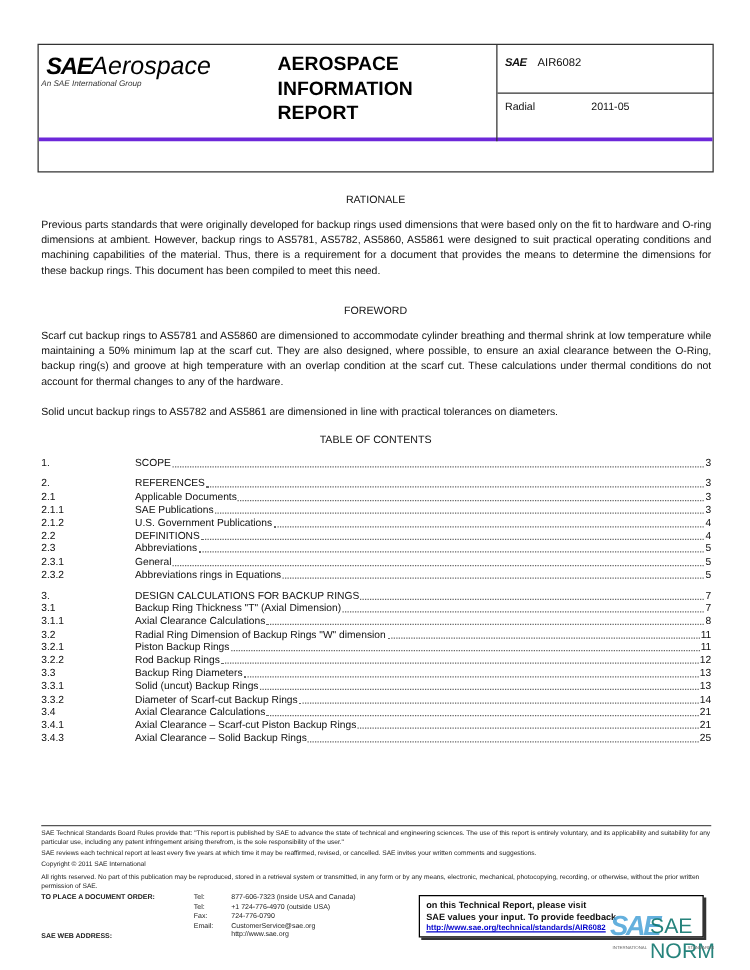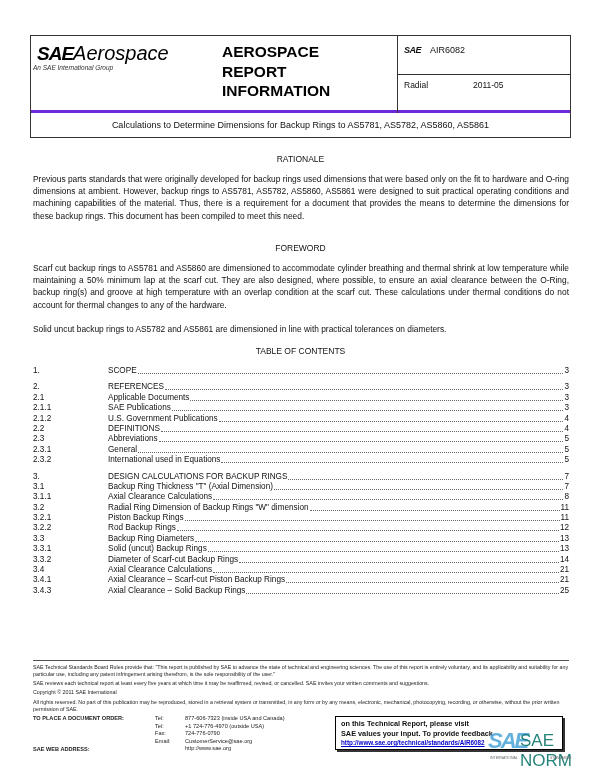--- a/index.html
+++ b/index.html
@@ -51,33 +51,32 @@
 <body>
 
 <div class="header-box">
   <div class="hdr-top">
     <div class="hdr-logo">
       <span class="sae-logo">SAE</span><span class="aero-word">Aerospace</span>
     </div>
     <div class="hdr-sub">An SAE International Group</div>
     <div class="hdr-title">
       <div>AEROSPACE</div>
+      <div>INFORMATION</div>
       <div>REPORT</div>
-      <div>INFORMATION</div>
     </div>
     <div class="hdr-right">
       <div class="hdr-doc">
         <span class="sae-mini">SAE</span>
         <span class="docnum">AIR6082</span>
       </div>
       <span class="hdr-issued">Radial</span>
       <span class="hdr-issued-date">2011-05</span>
     </div>
   </div>
-  <div class="hdr-doc-title">Calculations to Determine Dimensions for Backup Rings to AS5781, AS5782, AS5860, AS5861</div>
 </div>
 
 <div class="section-head" style="top:154px;">RATIONALE</div>
 <div class="para" style="top:173px;">Previous parts standards that were originally developed for backup rings used dimensions that were based only on the fit to hardware and O-ring dimensions at ambient. However, backup rings to AS5781, AS5782, AS5860, AS5861 were designed to suit practical operating conditions and machining capabilities of the material. Thus, there is a requirement for a document that provides the means to determine the dimensions for these backup rings.  This document has been compiled to meet this need.</div>
 
 <div class="section-head" style="top:243px;">FOREWORD</div>
 <div class="para" style="top:262px;">Scarf cut backup rings to AS5781 and AS5860 are dimensioned to accommodate cylinder breathing and thermal shrink at low temperature while maintaining a 50% minimum lap at the scarf cut. They are also designed, where possible, to ensure an axial clearance between the O-Ring, backup ring(s) and groove at high temperature with an overlap condition at the scarf cut. These calculations under thermal conditions do not account for thermal changes to any of the hardware.</div>
 <div class="para" style="top:323px;">Solid uncut backup rings to AS5782 and AS5861 are dimensioned in line with practical tolerances on diameters.</div>
 
 <div class="section-head" style="top:346px;">TABLE OF CONTENTS</div>
@@ -126,21 +125,21 @@
       <span class="toc-page">5</span>
     </div>
     <div class="toc-row">
       <span class="toc-num">2.3.1</span>
       <span class="toc-title">General</span>
       <span class="toc-dots"></span>
       <span class="toc-page">5</span>
     </div>
     <div class="toc-row">
       <span class="toc-num">2.3.2</span>
-      <span class="toc-title">International used in Equations</span>
+      <span class="toc-title">Abbreviations rings in Equations</span>
       <span class="toc-dots"></span>
       <span class="toc-page">5</span>
     </div>
     <div class="toc-gap"></div>
     <div class="toc-row">
       <span class="toc-num">3.</span>
       <span class="toc-title">DESIGN CALCULATIONS FOR BACKUP RINGS</span>
       <span class="toc-dots"></span>
       <span class="toc-page">7</span>
     </div>

